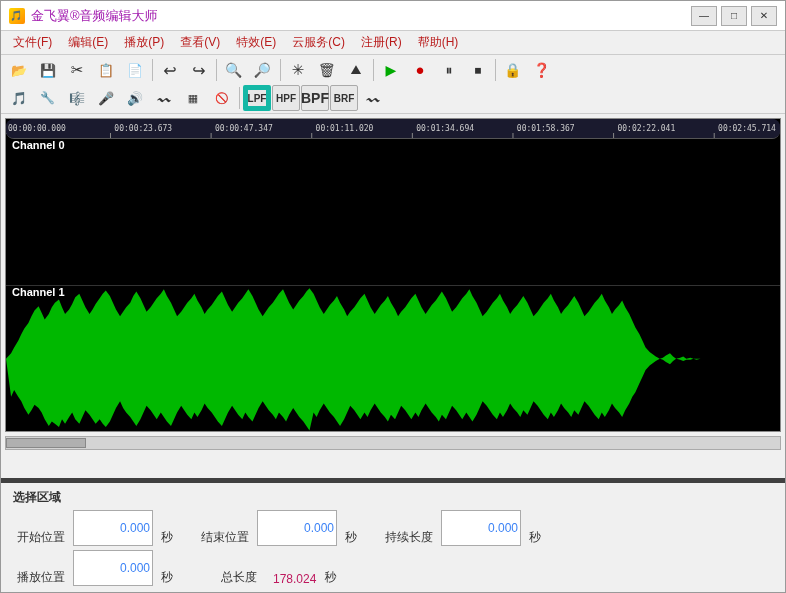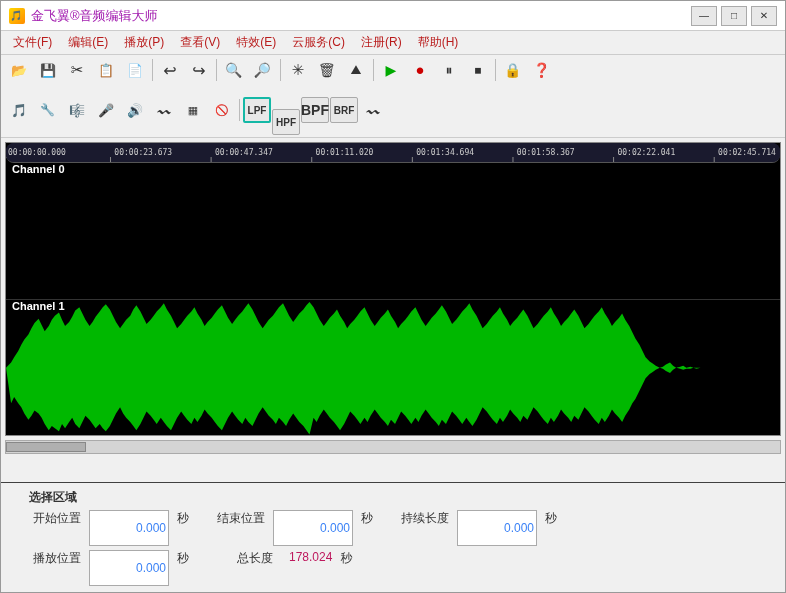--- a/index.html
+++ b/index.html
@@ -165,38 +165,38 @@
       left: 0;
       top: 1px;
       bottom: 1px;
       width: 80px;
       background: #b0b0b0;
       border: 1px solid #888;
       cursor: pointer;
     }
     .info-panel {
       background: #f0f0f0;
-      padding: 6px 28px;
-      border-top: 1px solid #404040;
+      padding: 6px 12px;
+      border-top: 5px solid #404040;
       margin-top: 28px;
     }
     .info-title {
       font-size: 12px;
       font-weight: bold;
       color: #333;
       margin-bottom: 4px;
     }
     .info-rows {
       display: flex;
       flex-direction: column;
       gap: 4px;
     }
     .info-row {
       display: flex;
-      align-items: flex-start;
+      align-items: flex-end;
       gap: 8px;
     }
     .info-label {
       font-size: 12px;
       color: #333;
       width: 52px;
       text-align: right;
     }
     .info-input {
       width: 80px;
@@ -280,22 +280,22 @@
     <div class="toolbar-row">
       <button class="tb-btn" title="混音" style="font-size:13px;">🎵</button>
       <button class="tb-btn" title="工具" style="font-size:12px;">🔧</button>
       <button class="tb-btn" title="乐谱" style="font-size:13px;">🎼</button>
       <button class="tb-btn" title="麦克风" style="font-size:13px;">🎤</button>
       <button class="tb-btn" title="扬声器" style="font-size:13px;">🔊</button>
       <button class="tb-btn" title="波形" style="font-size:13px;">〰</button>
       <button class="tb-btn" title="频谱" style="font-size:11px;">▦</button>
       <button class="tb-btn" title="静音" style="font-size:11px; color:#cc0000;">🚫</button>
       <div class="tb-separator"></div>
-      <button class="tb-btn" title="低通滤波" style="font-size:10px; font-weight:bold; border:2px solid #14b8a6; background:#e8e8e8;">LPF</button>
-      <button class="tb-btn" title="高通滤波" style="font-size:10px; font-weight:bold; border:1px solid #aaa; background:#e8e8e8;margin-top:24px;">HPF</button>
+      <button class="tb-btn" title="低通滤波" style="font-size:10px; font-weight:bold; border:5px solid #14b8a6; background:#e8e8e8;">LPF</button>
+      <button class="tb-btn" title="高通滤波" style="font-size:10px; font-weight:bold; border:1px solid #aaa; background:#e8e8e8;">HPF</button>
       <button class="tb-btn" title="带通滤波" style="font-size:14px; font-weight:bold; border:1px solid #aaa; background:#e8e8e8;">BPF</button>
       <button class="tb-btn" title="带阻滤波" style="font-size:10px; font-weight:bold; border:1px solid #aaa; background:#e8e8e8;">BRF</button>
       <button class="tb-btn" title="均衡器" style="font-size:13px;">〰</button>
     </div>
   </div>
 
   <div class="waveform-area">
 
     <div class="timeline">
       <svg width="100%" height="20" style="position:absolute;top:0;left:0;">

